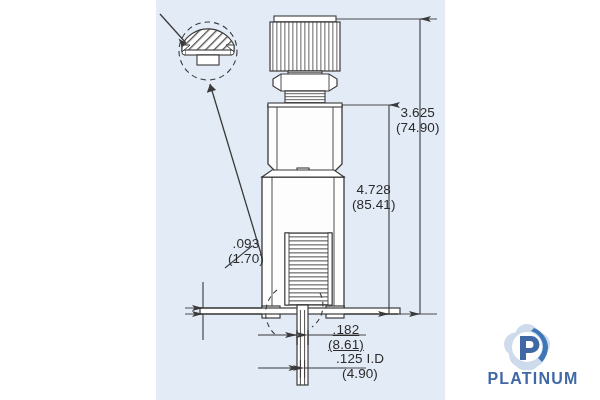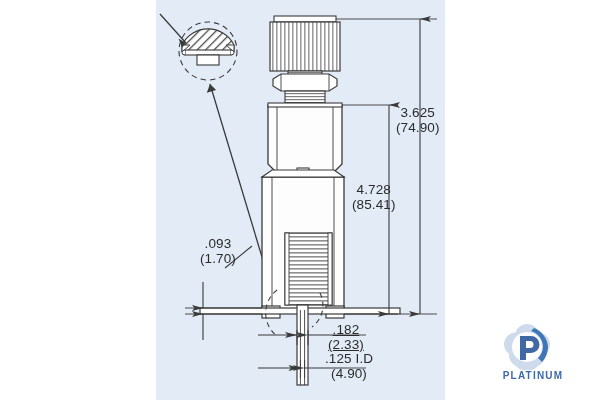--- a/index.html
+++ b/index.html
@@ -46,21 +46,21 @@
     width: 58px;
     height: 50px;
   }
   #wm-brand {
     position: absolute;
     left: 0;
     top: 48px;
     width: 130px;
     text-align: center;
     font-family: "Liberation Sans", sans-serif;
-    font-size: 10px;
+    font-size: 16px;
     font-weight: bold;
     letter-spacing: 1.2px;
     color: #2f5c9e;
   }
   #wm-email {
     position: absolute;
     left: 0;
     top: 60px;
     width: 130px;
     text-align: center;
@@ -238,31 +238,31 @@
   <div class="dim-text" style="left:396px; top:105px;">
     <div>3.625</div>
     <div>(74.90)</div>
   </div>
 
   <div class="dim-text" style="left:352px; top:182px;">
     <div>4.728</div>
     <div>(85.41)</div>
   </div>
 
-  <div class="dim-text" style="left:200px; top:236px;">
+  <div class="dim-text" style="left:228px; top:236px;">
     <div>.093</div>
     <div>(1.70)</div>
   </div>
 
   <div class="dim-text" style="left:328px; top:322px;text-decoration:underline;">
     <div>.182</div>
-    <div>(2.33)</div>
-  </div>
-
-  <div class="dim-text" style="left:325px; top:351px;">
+    <div>(8.61)</div>
+  </div>
+
+  <div class="dim-text" style="left:336px; top:351px;">
     <div>.125 I.D</div>
     <div>(4.90)</div>
   </div>
 
   <div id="watermark">
     <svg id="wm-logo" viewBox="0 0 58 50">
       <path d="M29 2 A12 12 0 0 0 17.5 10.5 A12 12 0 0 0 6 22 A12 12 0 0 0 11 31.8 A12 12 0 0 0 18 44 A12 12 0 0 0 29 48 A12 12 0 0 0 40 44 A12 12 0 0 0 47 31.8 A12 12 0 0 0 52 22 A12 12 0 0 0 40.5 10.5 A12 12 0 0 0 29 2 Z" fill="#c9d9ec"></path>
       <path d="M36 6 A22 22 0 0 1 50 25 A22 22 0 0 1 44 40 L40 36 A17 17 0 0 0 45 25 A17 17 0 0 0 33 9 Z" fill="#2f6bb0"></path>
       <circle cx="29" cy="25" r="15" fill="#ffffff"></circle>
       <path d="M22 14 L33 14 A8.5 8.5 0 0 1 33 31 L28 31 L28 38 L22 38 Z M28 19 L28 26 L32 26 A3.5 3.5 0 0 0 32 19 Z" fill="#2f5c9e"></path>

